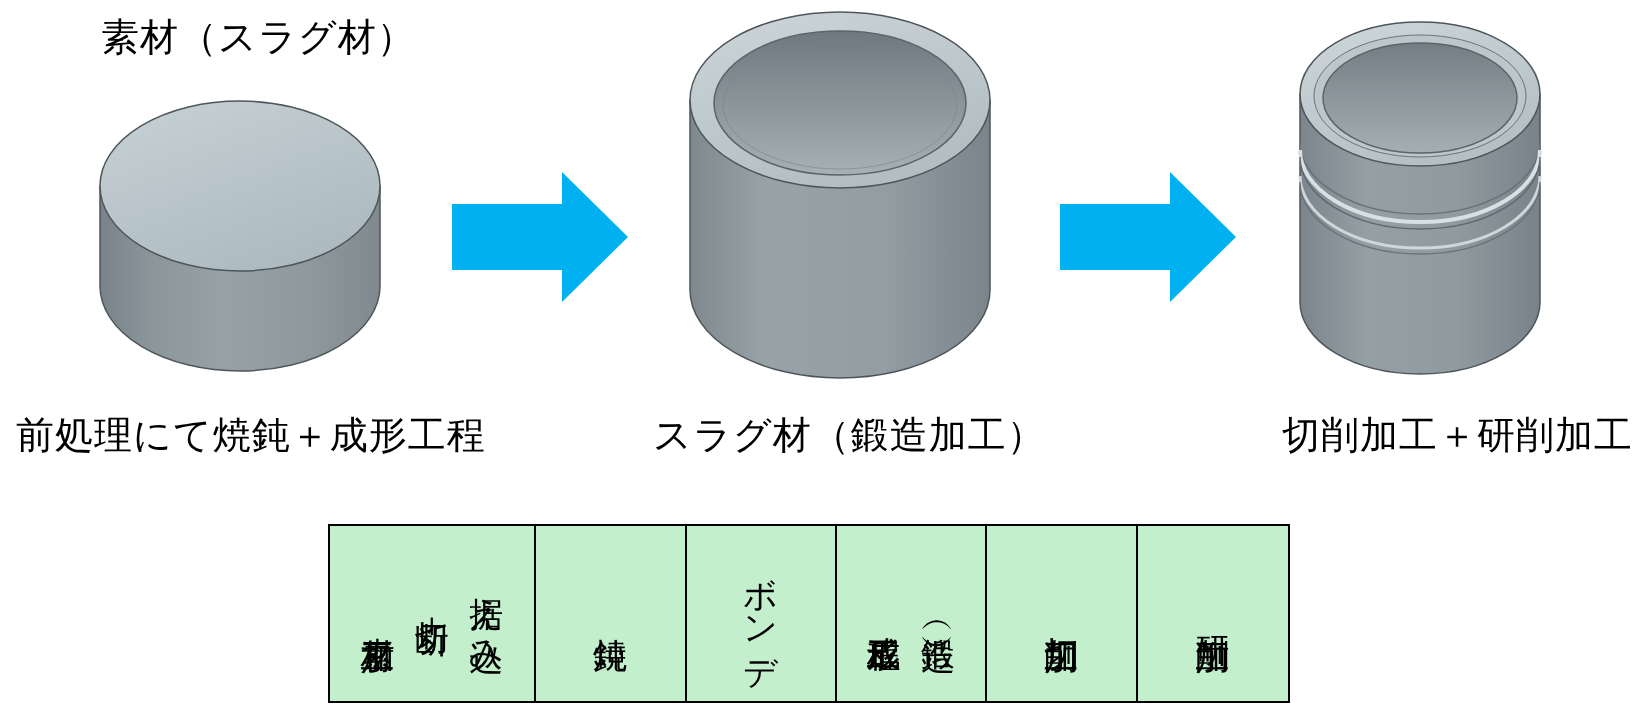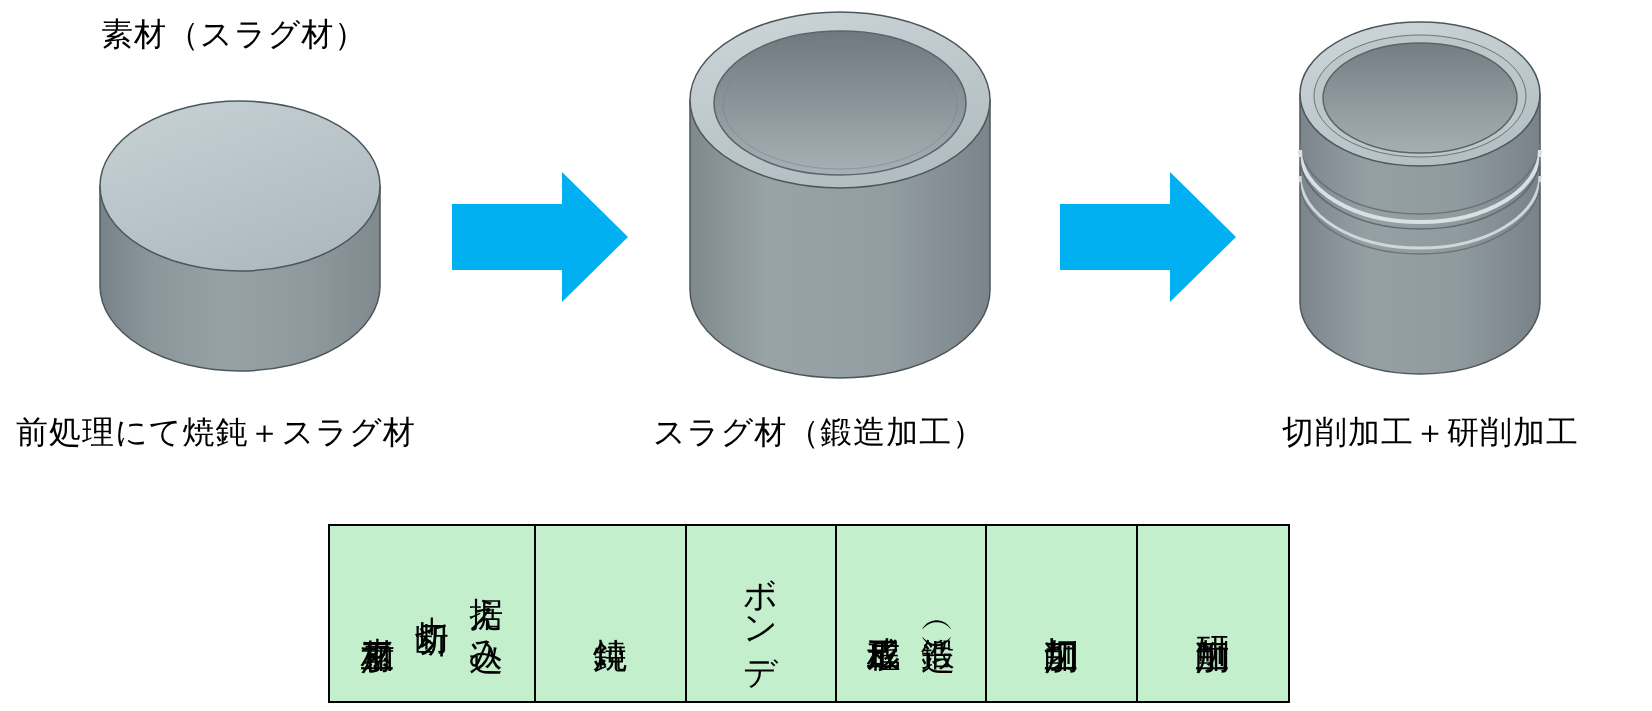--- a/index.html
+++ b/index.html
@@ -10,21 +10,21 @@
   }
   .canvas {
     position:relative;
     width:1652px;
     height:711px;
     background:#ffffff;
     overflow:hidden;
   }
   .label {
     position:absolute;
-    font-size:32px;
+    font-size:38px;
     line-height:1.15;
     letter-spacing:1px;
     color:#000;
     white-space:nowrap;
   }
   #stage-material-title   { left:101px; top:16px;  }
   #stage-material-caption { left:16px;  top:414px; }
   #stage-forming-caption  { left:653px; top:414px; }
   #stage-machining-caption{ left:1282px;top:414px; }
 
@@ -86,21 +86,21 @@
       </linearGradient>
       <linearGradient id="discTop" x1="0" y1="0" x2="0.6" y2="1">
         <stop offset="0" stop-color="#c7d2d6"></stop>
         <stop offset="1" stop-color="#adbabf"></stop>
       </linearGradient>
     </defs>
     <path d="M5,90 L5,190 A140,85 0 0 0 285,190 L285,90 Z" fill="url(#discSide)" stroke="#4d565b" stroke-width="1.5"></path>
     <ellipse cx="145" cy="90" rx="140" ry="85" fill="url(#discTop)" stroke="#4d565b" stroke-width="1.5"></ellipse>
   </svg>
 
-  <div class="label" id="stage-material-caption">前処理にて焼鈍＋スラグ材</div>
+  <div class="label" id="stage-material-caption">前処理にて焼鈍＋成形工程</div>
 
   <svg class="arrow" id="arrow-1" viewBox="0 0 176 134">
     <polygon points="0,34 110,34 110,2 176,67 110,132 110,100 0,100"></polygon>
   </svg>
 
   <svg class="shape3d" id="forged-cup" width="330" height="372" viewBox="0 0 330 372">
     <defs>
       <linearGradient id="cupSide" x1="0" y1="0" x2="1" y2="0">
         <stop offset="0" stop-color="#7e888d"></stop>
         <stop offset="0.25" stop-color="#98a3a8"></stop>

